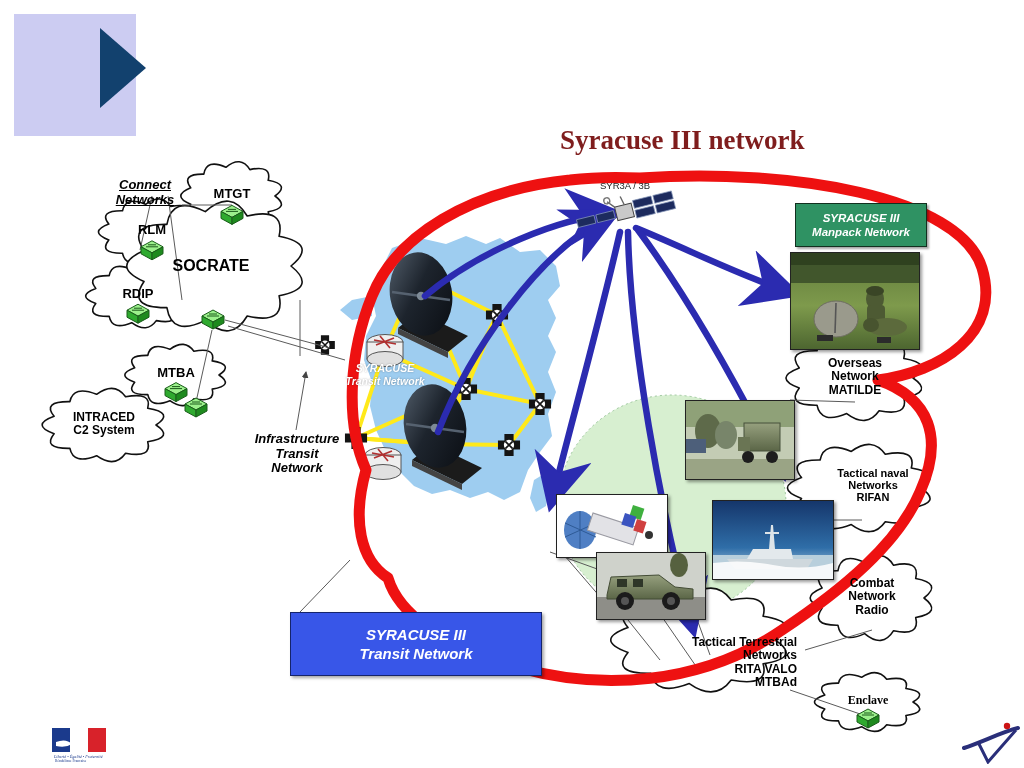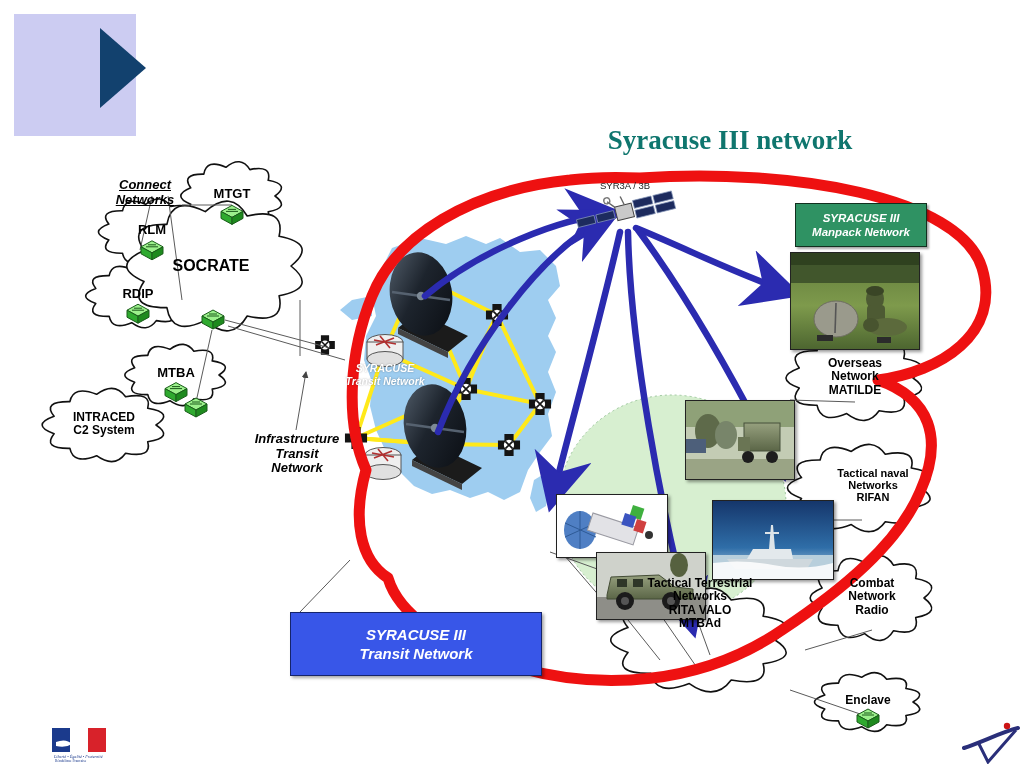--- a/index.html
+++ b/index.html
@@ -9,23 +9,23 @@
   #stage{position:absolute;left:0;top:0;width:1024px;height:768px;}
 
   
   .hdr-square{position:absolute;left:14px;top:14px;width:122px;height:122px;background:#ccccf2;}
   .hdr-tri{position:absolute;left:100px;top:28px;width:0;height:0;
            border-top:40px solid transparent;border-bottom:40px solid transparent;
            border-left:46px solid #12416e;}
   .title{position:absolute;left:168px;top:22px;width:850px;
          font-size:33px;font-weight:bold;font-style:italic;color:#17299c;
          line-height:1.22;letter-spacing:-0.4px;}
-  .subtitle{position:absolute;left:560px;top:125px;width:340px;text-align:center;
+  .subtitle{position:absolute;left:560px;top:125px;width:340px;
             font-family:"Liberation Serif","DejaVu Serif",serif;
-            font-size:27px;font-weight:bold;color:#0f766e;}
+            font-size:27px;font-weight:bold;color:#7f1d1d;}
 
   
   #art{position:absolute;left:0;top:0;width:1024px;height:768px;}
 
   
   .lbl{position:absolute;font-weight:bold;text-align:center;line-height:1.12;
        pointer-events:none;color:#000;}
   .lbl-italic{font-style:italic;}
 
   .box-green{position:absolute;left:795px;top:203px;width:130px;height:42px;
@@ -449,27 +449,27 @@
       <div class="lbl" style="left: 790px; width: 166px; font-size: 11px; top: 466.76px;">
         <div>Tactical naval</div>
         <div>Networks</div>
         <div>RIFAN</div>
       </div>
       <div class="lbl" style="left: 798px; width: 148px; font-size: 12px; top: 576.76px;">
         <div>Combat</div>
         <div>Network</div>
         <div>Radio</div>
       </div>
-      <div class="lbl" style="left: 603px; width: 194px; font-size: 12px; top: 577px;">
+      <div class="lbl" style="left: 603px; width: 194px; font-size: 12px; top: 636px; text-align: right;">
         <div>Tactical Terrestrial</div>
         <div>Networks</div>
         <div>RITA VALO</div>
         <div>MTBAd</div>
       </div>
-      <div class="lbl" style="left: 801px; width: 134px; font-size: 12px; top: 693.84px;">
+      <div class="lbl" style="left: 801px; width: 134px; font-size: 12px; top: 693.84px; font-family: Liberation Serif, serif;">
         <div>Enclave</div>
       </div>
     </div>
 
   <div class="fr-logo">
     <svg viewBox="0 0 60 34">
       <rect x="0" y="0" width="18" height="24" fill="#1b3a8c"></rect>
       <rect x="18" y="0" width="18" height="24" fill="#ffffff"></rect>
       <rect x="36" y="0" width="18" height="24" fill="#d8222a"></rect>
       <path d="M 22,4 Q 32,2 34,12 Q 35,20 28,23 L 20,23 Q 26,16 22,4 Z" fill="#ffffff"></path>

